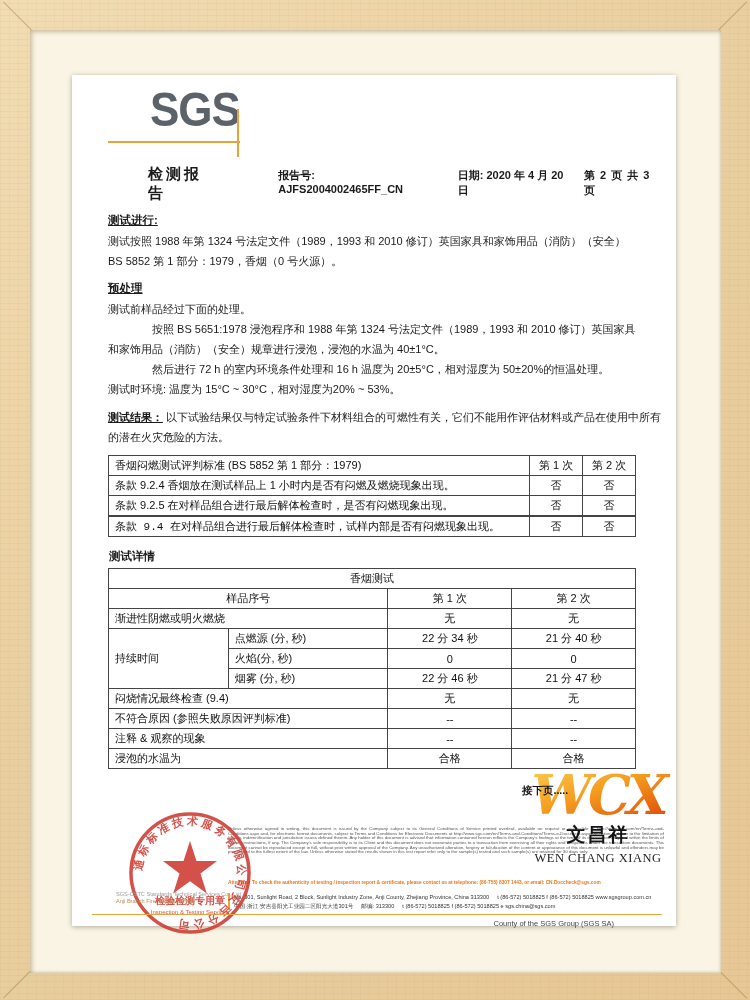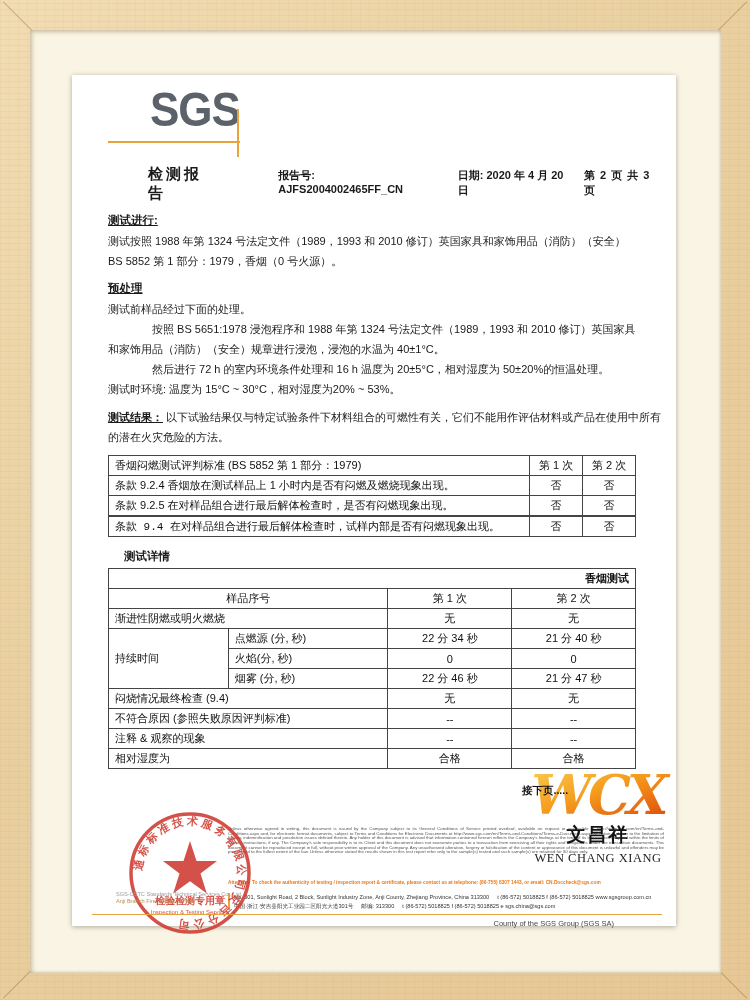--- a/index.html
+++ b/index.html
@@ -39,33 +39,33 @@
   .logo-vline{position:absolute;left:99px;top:28px;width:2px;height:48px;background:var(--accent-orange);}
 
   
   .title-row{display:flex;align-items:baseline;margin-top:10px;font-weight:bold;}
   .doc-title{font-size:15px;margin-left:40px;letter-spacing:3px;}
   .repno{font-size:11px;margin-left:64px;}
   .dateinfo{font-size:11px;margin-left:28px;}
   .pageinfo{font-size:11px;margin-left:16px;letter-spacing:1px;}
 
   h3.sec{font-size:11.5px;font-weight:bold;text-decoration:underline;margin:10px 0 3px;}
-  h3.sec-nound{font-size:11.5px;font-weight:bold;margin:12px 16px 4px;}
+  h3.sec-nound{font-size:11.5px;font-weight:bold;margin:12px 1px 4px;}
   p.line{font-size:11px;line-height:20px;}
   p.indent{text-indent:44px;}
   .results{font-size:11px;line-height:20px;margin-top:8px;width:560px;}
   .sec-inline{font-weight:bold;text-decoration:underline;}
 
   table{border-collapse:collapse;width:528px;font-size:11px;color:#111;}
   td{border:1px solid #444;padding:2px 6px;height:17px;}
   td.c{text-align:center;padding:2px 2px;}
   .t1{margin-top:8px;padding-left:36px;}
   .t1x{font-family:Liberation Mono, monospace;}
   .t2 td{height:13px;}
-  .t2 .title-cell{text-align:right;font-weight:bold;}
+  .t2 .title-cell{text-align:center;font-weight:normal;}
 
   
   .disclaimer{position:absolute;left:156px;top:752px;width:436px;font-size:4.4px;
     line-height:4.65px;color:#555;text-align:justify;}
   .attention{position:absolute;left:156px;top:805px;width:436px;font-size:4.8px;
     line-height:5.4px;color:var(--footer-orange);font-weight:bold;}
   .addr{position:absolute;left:156px;top:818px;width:396px;border-left:2px solid var(--accent-orange);
     padding-left:4px;font-size:5.6px;line-height:8.5px;color:#333;}
   .addr-line{display:flex;gap:8px;white-space:nowrap;}
   .footer-rule{position:absolute;left:20px;right:14px;top:839px;height:1px;background:var(--accent-orange);}
@@ -213,21 +213,21 @@
         <td colspan="2">不符合原因 (参照失败原因评判标准)</td>
         <td class="c">--</td>
         <td class="c">--</td>
       </tr>
       <tr>
         <td colspan="2">注释 &amp; 观察的现象</td>
         <td class="c">--</td>
         <td class="c">--</td>
       </tr>
       <tr>
-        <td colspan="2">相对湿度为</td>
+        <td colspan="2">浸泡的水温为</td>
         <td class="c">合格</td>
         <td class="c">合格</td>
       </tr>
     </tbody>
       </table>
   </div>
 
   <div class="disclaimer">Unless otherwise agreed in writing, this document is issued by the Company subject to its General Conditions of Service printed overleaf, available on request or accessible at http://www.sgs.com/en/Terms-and-Conditions.aspx and, for electronic format documents, subject to Terms and Conditions for Electronic Documents at http://www.sgs.com/en/Terms-and-Conditions/Terms-e-Document.aspx. Attention is drawn to the limitation of liability, indemnification and jurisdiction issues defined therein. Any holder of this document is advised that information contained hereon reflects the Company's findings at the time of its intervention only and within the limits of Client's instructions, if any. The Company's sole responsibility is to its Client and this document does not exonerate parties to a transaction from exercising all their rights and obligations under the transaction documents. This document cannot be reproduced except in full, without prior written approval of the Company. Any unauthorized alteration, forgery or falsification of the content or appearance of this document is unlawful and offenders may be prosecuted to the fullest extent of the law. Unless otherwise stated the results shown in this test report refer only to the sample(s) tested and such sample(s) are retained for 30 days only.</div>
   <div class="attention">Attention: To check the authenticity of testing / inspection report &amp; certificate, please contact us at telephone: (86-755) 8307 1443, or email: CN.Doccheck@sgs.com</div>
 

